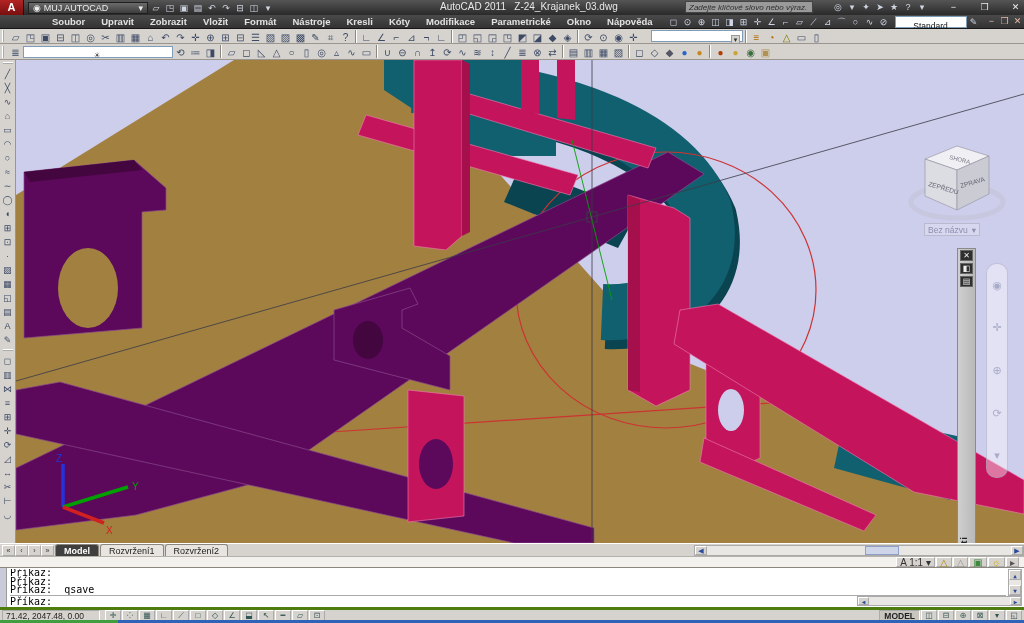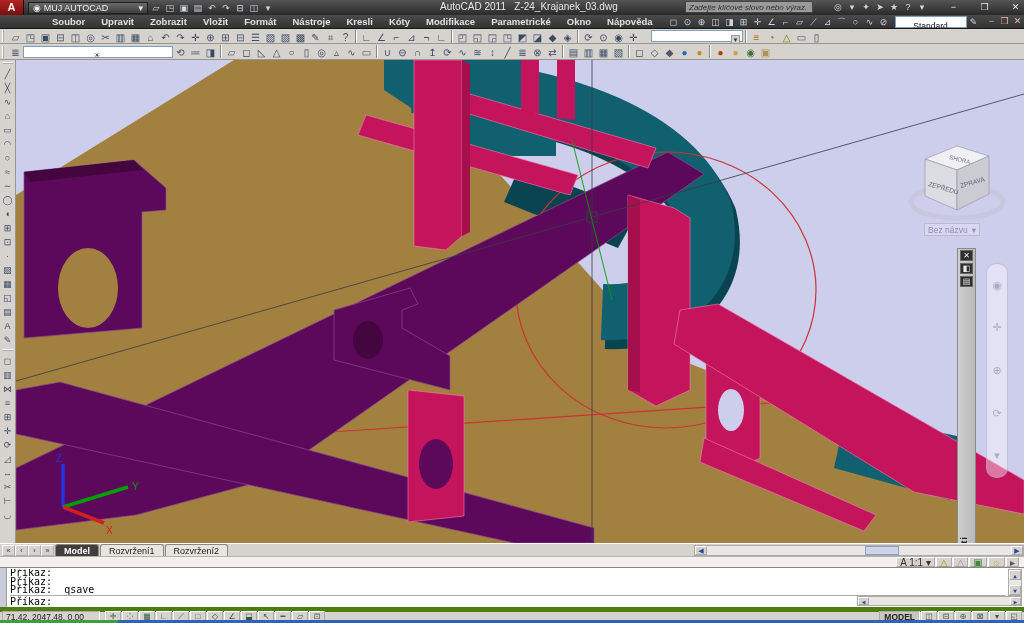--- a/index.html
+++ b/index.html
@@ -114,21 +114,21 @@
   #vscroll { position:absolute; right:2px; top:1px; width:14px; height:27px;
     background:#e9e7e3; border:1px solid #aaa; display:flex; flex-direction:column; justify-content:space-between; }
   #vscroll .sa { height:10px; font-size:6px; text-align:center; line-height:9px;
     background:#d6d3ce; border:1px outset #fff; color:#2a4a9b; }
   #pscroll { position:absolute; right:2px; bottom:1px; width:165px; height:10px;
     background:#e9e7e3; border:1px solid #aaa; display:flex; align-items:center; justify-content:space-between; }
   #pscroll .sa { width:11px; height:8px; font-size:6px; line-height:7px; text-align:center;
     background:#d6d3ce; border:1px outset #fff; color:#2a4a9b; }
 
   
-  #statusbar { top:607px; height:13px; background:#d6d3ce; border-top:5px solid #4d7c0f;
+  #statusbar { top:607px; height:13px; background:#d6d3ce; border-top:3px solid #4d7c0f;
     display:flex; align-items:center; font-size:9px; }
   #coords { width:98px; height:11px; border:1px inset #fff; background:#d6d3ce;
     font-size:8.5px; line-height:10px; padding-left:3px; color:#222; margin-left:2px; }
   .stbtn { width:16px; height:11px; border:1px outset #fff; background:#d6d3ce;
     font-size:8px; line-height:10px; text-align:center; color:#355; margin-left:1px; }
   #statusright { margin-left:auto; display:flex; align-items:center; }
   #modelbtn { height:11px; border:1px inset #fff; background:#c9c6c0; font-size:8.5px;
     line-height:10px; padding:0 4px; font-weight:bold; color:#222; }
   #taskbar { top:620px; height:3px; background:linear-gradient(90deg,#3f9e3f 0 118px,#2e63b8 118px); }
 

